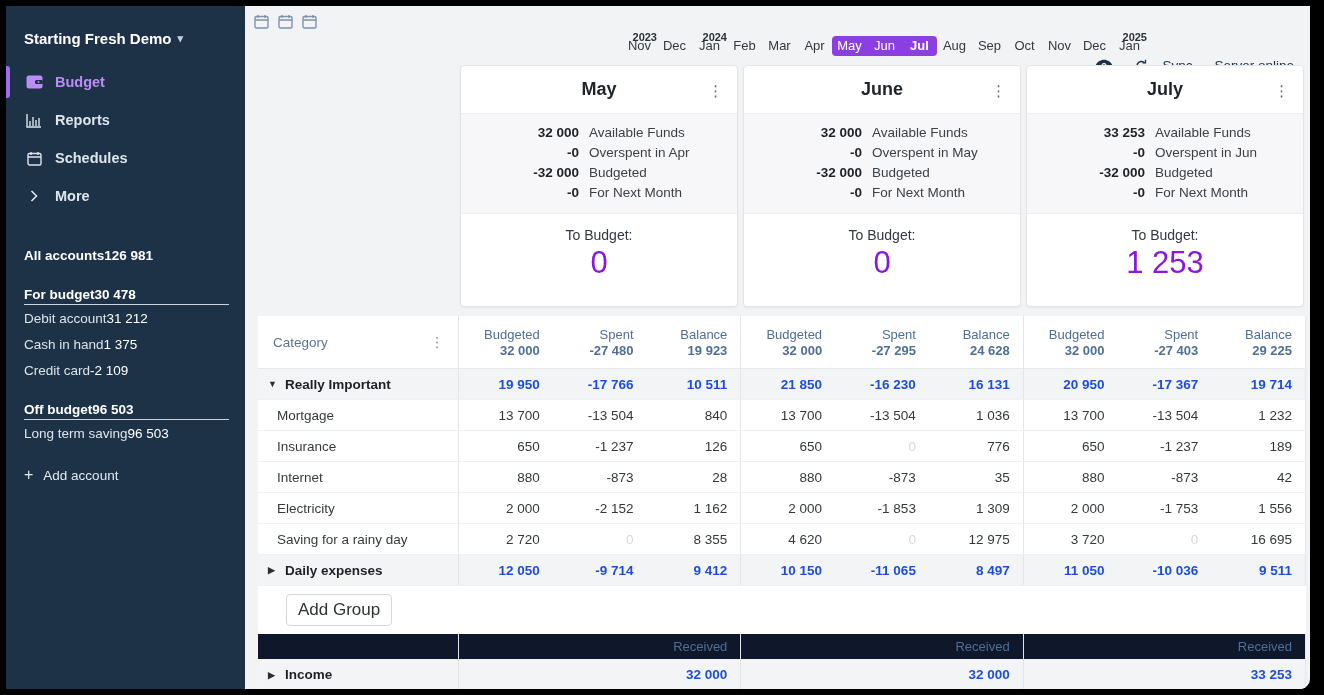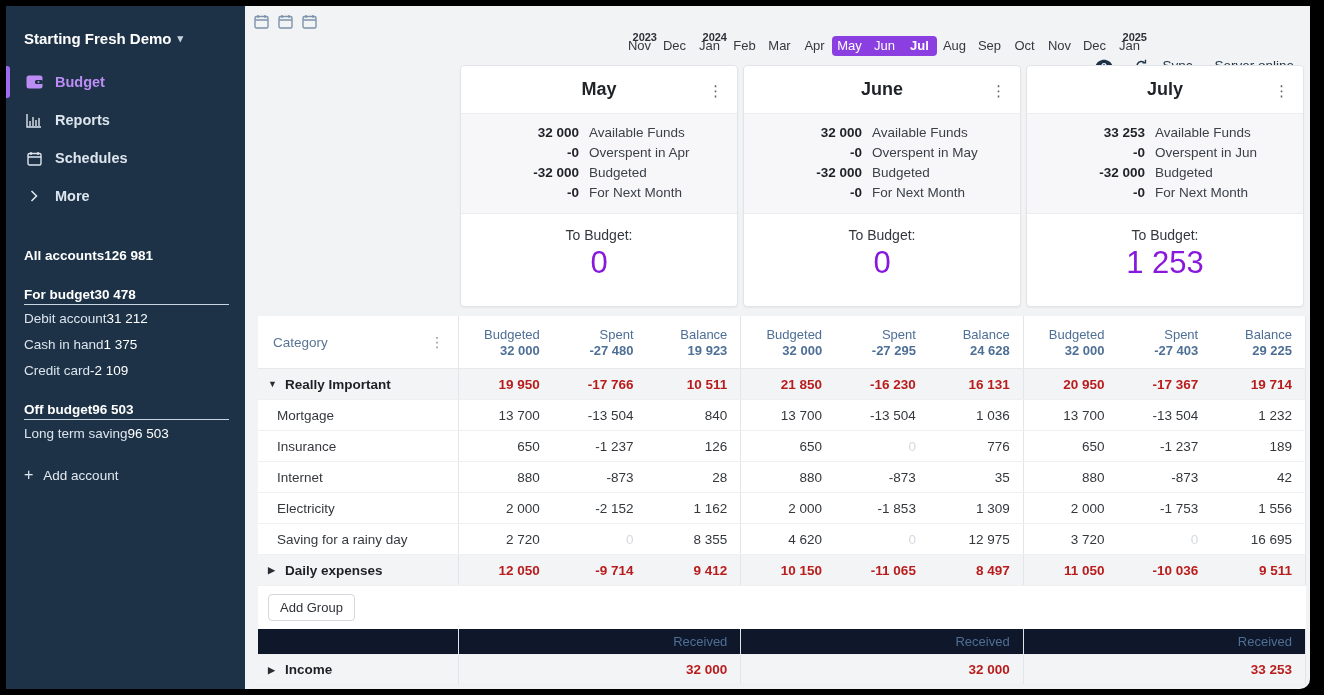--- a/index.html
+++ b/index.html
@@ -85,26 +85,26 @@
   .thead { height:53px; border-bottom:1px solid #e6e8ea; }
   .thead .cat { padding-left:15px; color:#5a7494; font-size:13.5px; position:relative; }
   .thead .kebab2 { position:absolute; right:14px; font-size:14px; color:#8b939e; cursor:pointer; }
   .hcell { flex:1; display:flex; flex-direction:column; align-items:flex-end;
     justify-content:center; padding-right:13px; font-size:13px; color:#4e6f96; }
   .hcell .htotal { font-weight:700; margin-top:1px; }
   .drow { height:31px; }
   .drow .cat { padding-left:19px; }
   .grow { height:31px; background:#f3f4f6; }
   .grow .cat { padding-left:10px; font-weight:700; color:#1d2126; gap:7px; cursor:pointer; }
-  .grow .cell { font-weight:700; color:#b91c1c; }
+  .grow .cell { font-weight:700; color:#1d4ed8; }
   .tri { font-size:9px; color:#2a2e33; width:10px; display:inline-block; }
   .addgroup-row { display:flex; padding:8px 0; background:#fff; }
   .addgroup-row .pad { flex:1; }
-  .add-group-btn { margin-left:10px; background:#fff; border:1px solid #d4d7dc;
-    border-radius:4px; padding:5px 11px; font-size:13px; color:#2e3338; cursor:pointer;
+  .add-group-btn { margin-left:28px; background:#fff; border:1px solid #d4d7dc;
+    border-radius:4px; padding:5px 11px; font-size:17px; color:#2e3338; cursor:pointer;
     font-family:"Liberation Sans", sans-serif; }
   .received-row { height:26px; background:#0f172a; border-bottom:1px solid #eef0f2; }
   .received-row .cell { color:#4e6f96; font-size:13px; }
   .income-row { height:30px; }
 
   .num { font-variant-numeric:tabular-nums; }
 </style>
 </head>
 <body>
 

